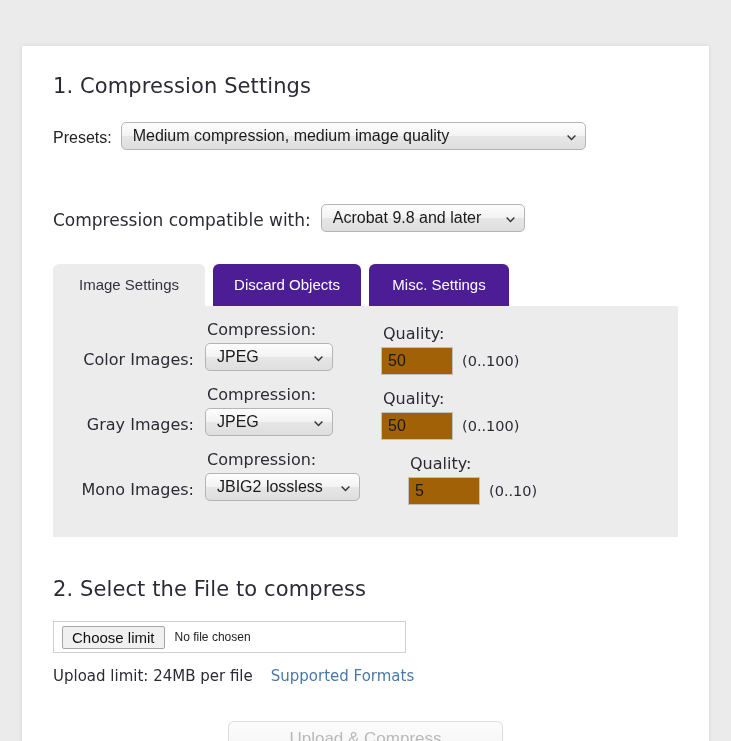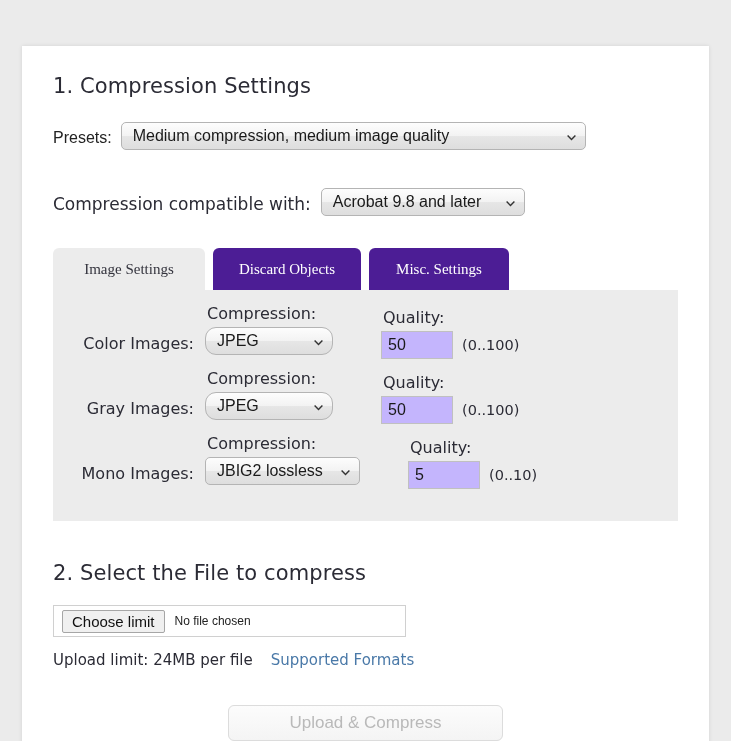--- a/index.html
+++ b/index.html
@@ -83,21 +83,21 @@
     height: 6px;
     pointer-events: none;
   }
   .sel-wrap .chev svg { display: block; }
 
   #presets-select { width: 465px; }
   #compat-select { width: 204px; }
 
   
   .compat-row {
-    margin-top: 34px;
+    margin-top: 50px;
     display: flex;
     align-items: center;
   }
   .compat-label {
     font-size: 17px;
     color: #2b2b35;
     margin-right: 10px;
     font-family: "DejaVu Sans", sans-serif;
   }
 
@@ -106,21 +106,21 @@
     margin-top: 28px;
     display: flex;
     align-items: flex-end;
     height: 42px;
   }
   .tab {
     height: 42px;
     line-height: 42px;
     padding: 0 18px;
     border-radius: 6px 6px 0 0;
-    font-family: Liberation Serif, serif;
+    font-family: Liberation Sans, sans-serif;
     font-size: 15px;
     box-sizing: border-box;
     cursor: default;
     text-align: center;
   }
   .tab.inactive {
     background: #4c1d95;
     color: #ffffff;
     margin-left: 8px;
   }
@@ -163,34 +163,34 @@
     padding-left: 2px;
   }
   .compression-col { margin-right: 48px; }
   .quality-col { display: flex; flex-direction: column; }
   .quality-line { display: flex; align-items: center; }
   .qty-input {
     width: 72px;
     height: 28px;
     box-sizing: border-box;
     border: 1px solid #c0c0c0;
-    background: #c4b5fd;
+    background: #a16207;
     font-family: "Liberation Sans", sans-serif;
     font-size: 16px;
     color: #1a1a1a;
     padding: 0 6px;
     border-radius: 0;
   }
   .qty-range {
     font-family: "DejaVu Sans", sans-serif;
     font-size: 14.5px;
     color: #2b2b35;
     margin-left: 9px;
   }
-  .sel-small { width: 128px; border-radius: 11px; }
+  .sel-small { width: 128px; }
   .sel-wide { width: 155px; }
 
   
   .section2 { margin-top: 40px; }
   .file-row {
     margin-top: 20px;
     width: 353px;
     height: 32px;
     border: 1px solid #d0d0d0;
     background: #ffffff;

